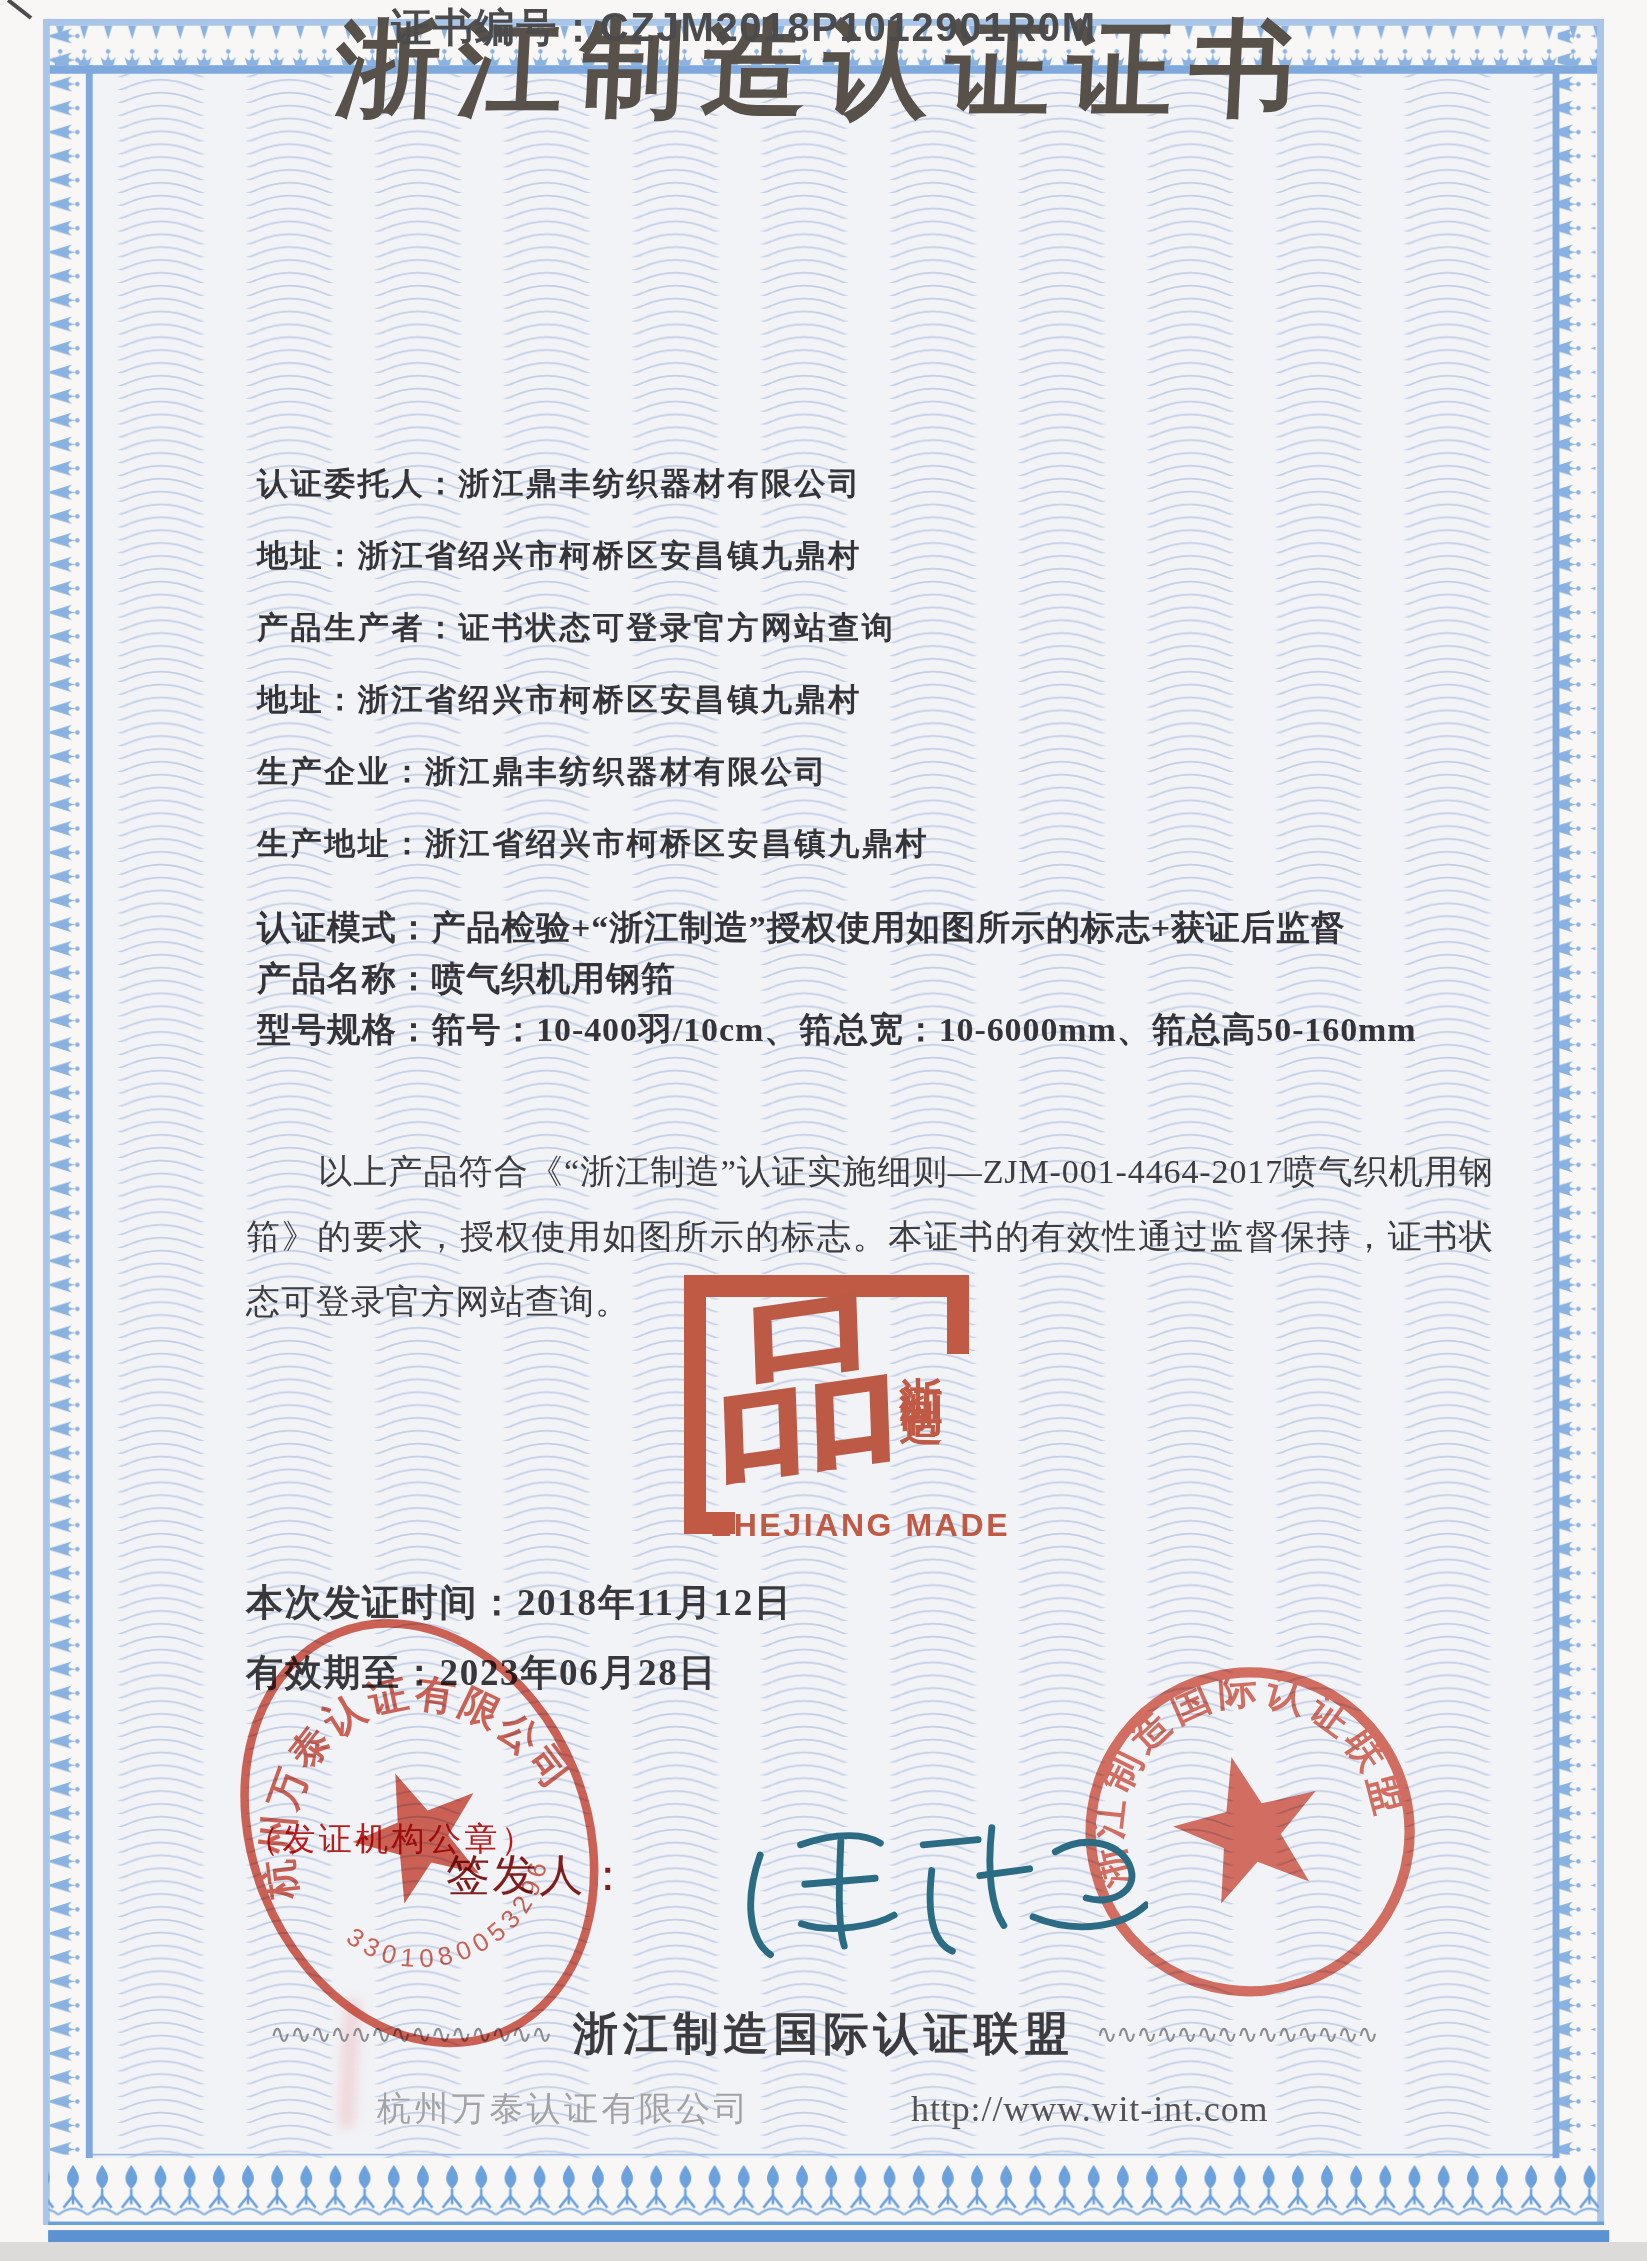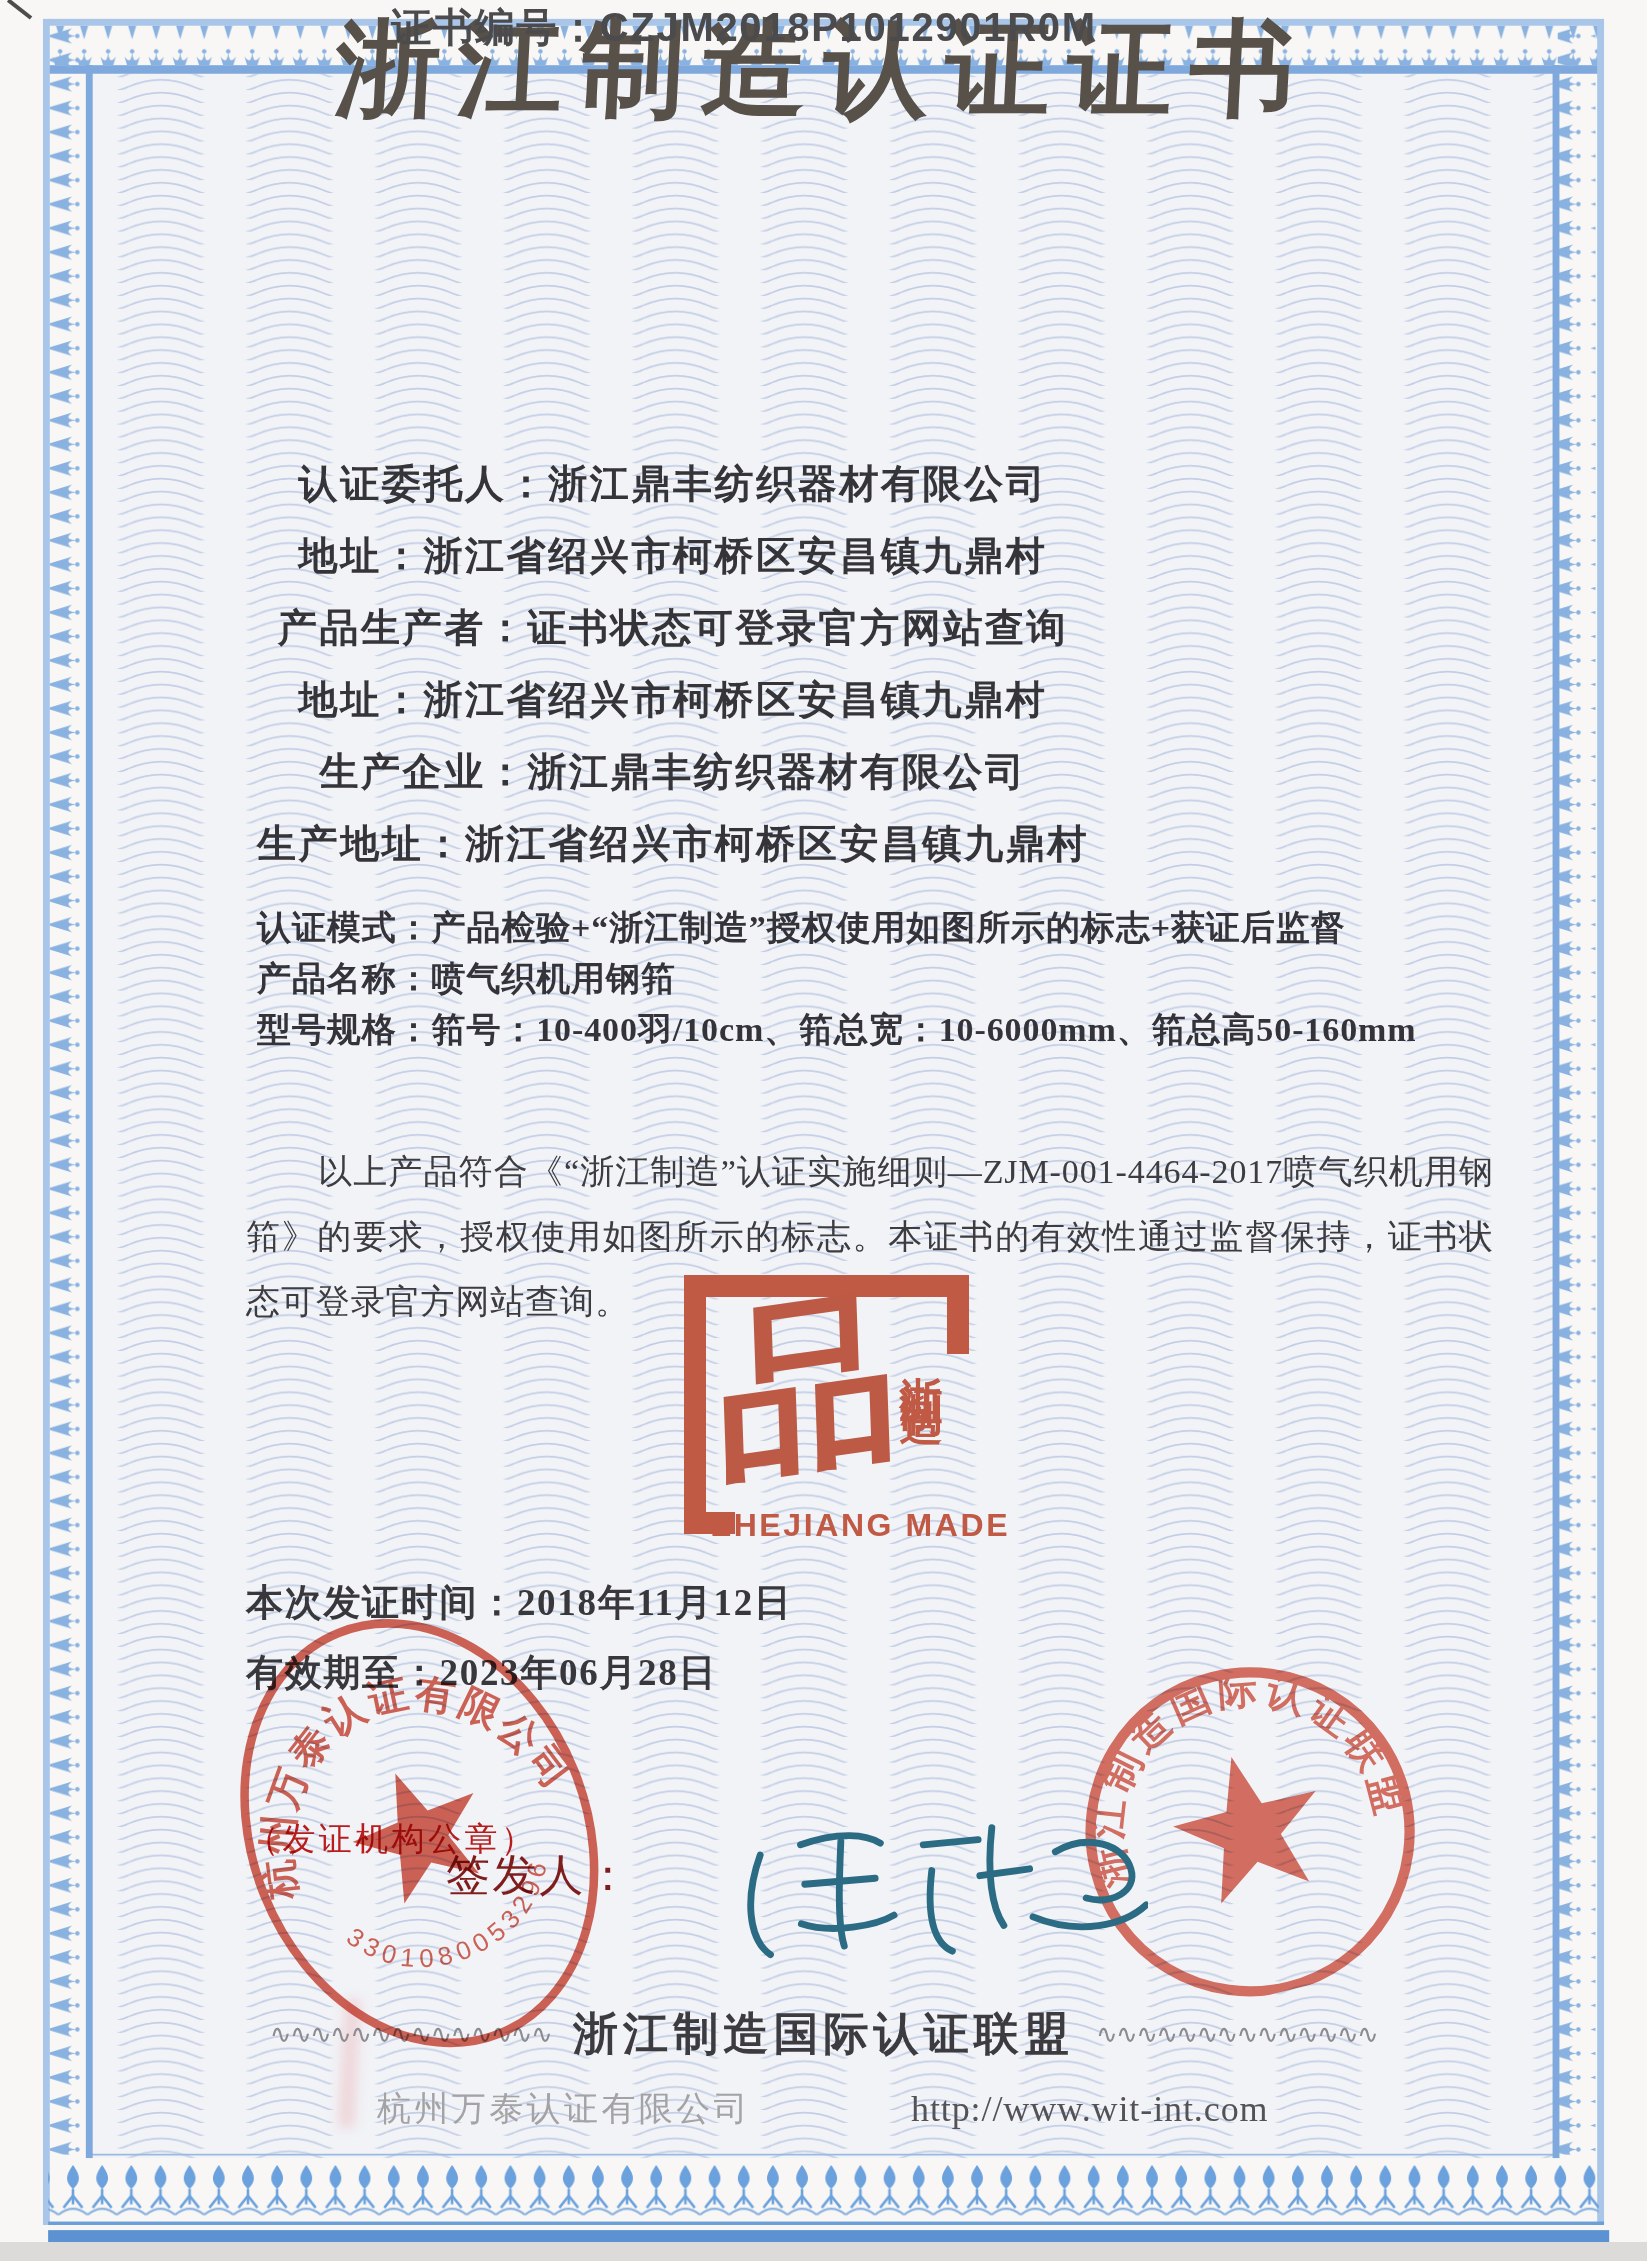--- a/index.html
+++ b/index.html
@@ -17,21 +17,21 @@
     font-size:105px; font-weight:700; letter-spacing:17px;
     color:#58514a; transform:skewX(-3deg);
     font-family:"DejaVu Serif","Liberation Serif",serif;
   }
   .certno {
     left:0; top:400; width:1488px; text-align:center;
     font-size:40px; font-weight:600; letter-spacing:1.7px; color:#4b4b4d;
     font-family:"Liberation Sans","DejaVu Sans",sans-serif;
   }
   .info-block { left:257px; top:448px; }
-  .info-block .ln { height:72px; line-height:72px; font-size:39px; font-weight:700; color:#353439; letter-spacing:2.6px;text-align:center; }
+  .info-block .ln { height:72px; line-height:72px; font-size:31px; font-weight:700; color:#353439; letter-spacing:2.6px; }
   .std-block { left:257px; top:902px; }
   .std-block .ln { height:51px; line-height:51px; font-size:34px; font-weight:700; color:#34333a; letter-spacing:0.9px; }
   .statement {
     left:246px; top:1139px; width:1248px;
     font-size:34px; line-height:65px; text-indent:72px; text-align:justify;
     color:#3d3c40; letter-spacing:0.9px;
   }
 
   
   .zj-logo { left:684px; top:1275px; width:285px; height:273px; }

